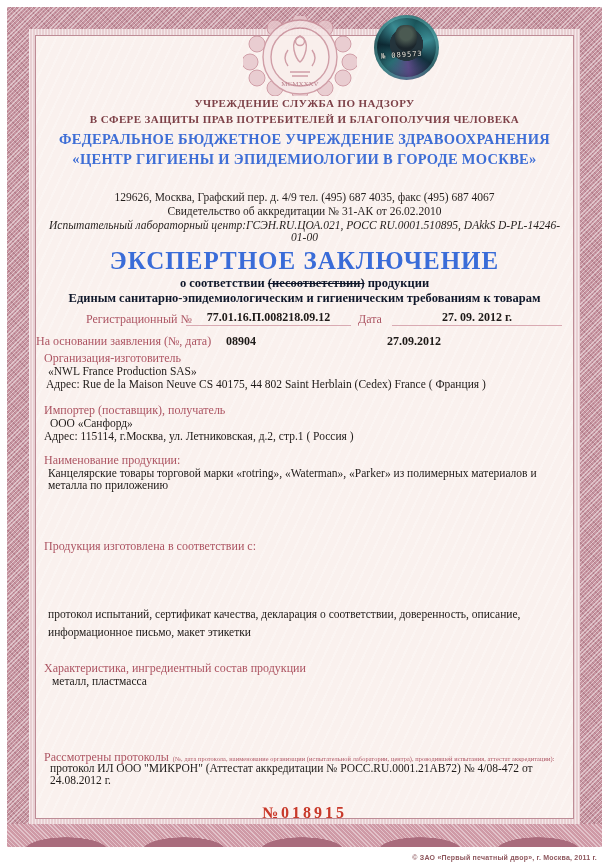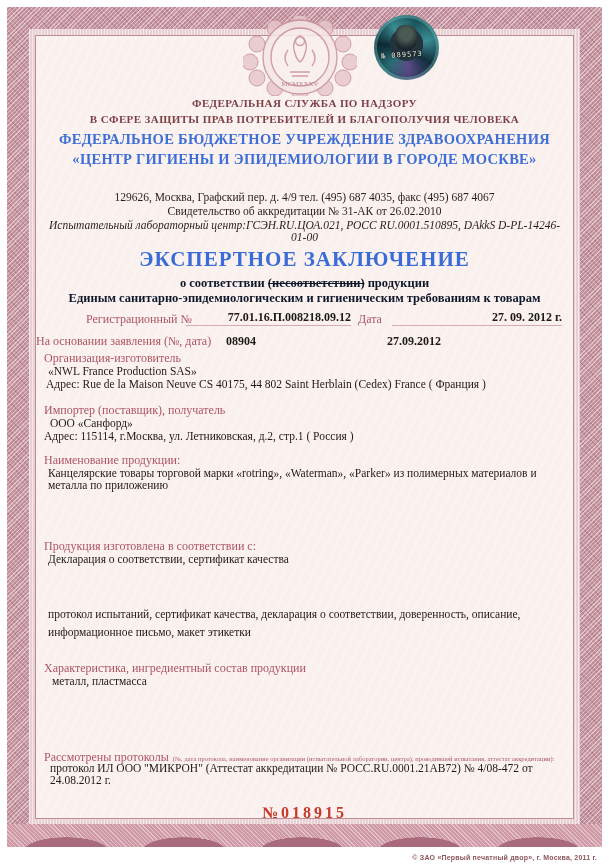--- a/index.html
+++ b/index.html
@@ -40,27 +40,27 @@
     font-size:7px;color:#e8e4da;letter-spacing:1px;transform:rotate(-4deg);text-shadow:0 0 2px #000;}
   .hologram .holo-core{position:absolute;left:21px;top:10px;width:22px;height:26px;
     background:radial-gradient(circle at 50% 35%, #4b5a52 0 30%, #1c262c 70%);border-radius:40% 40% 45% 45%;}
 
   
   .t{position:absolute;left:44px;right:44px;}
   .center{text-align:center;}
   .hdr{font-weight:bold;color:#7d4148;font-size:11px;letter-spacing:.4px;}
   .org{font-weight:bold;color:#3e6ed6;font-size:14.5px;letter-spacing:.3px;text-align:center;}
   .addr{color:#241f1d;font-size:11.5px;}
-  .title-main{font-weight:bold;color:#3a6cd8;font-size:21px;letter-spacing:1px;}
+  .title-main{font-weight:bold;color:#3a6cd8;font-size:25px;letter-spacing:1px;}
   .rose{color:#0f172a;}
   .sub{font-weight:bold;font-size:12.5px;}
   .struck{text-decoration:line-through;}
   .label{color:#ad5563;font-size:12px;}
   .val{color:#1e1a18;font-size:11.5px;}
-  .bval{color:#1e1a18;font-size:12px;font-weight:bold;text-align:right;}
+  .bval{color:#1e1a18;font-size:12px;font-weight:bold;}
   .uline{border-bottom:1px solid #d9aab2;}
   .abs{position:absolute;}
   .small-note{font-size:6.3px;letter-spacing:.1px;}
   .serial{color:#c8392a;font-size:16px;letter-spacing:3px;font-weight:bold;}
   .footer{position:absolute;right:12px;bottom:3px;font-family:"Liberation Sans",sans-serif;
     font-size:7px;font-weight:bold;color:#8d565c;letter-spacing:.2px;}
 </style>
 </head>
 <body>
 
@@ -95,21 +95,21 @@
         <path d="M47 56 h20 M49 60 h16"></path>
       </g>
       <text x="57" y="70" text-anchor="middle" font-size="7" fill="#b97f8a" font-family="Liberation Serif, serif">MCMXXXV</text>
     </svg>
   </div>
   <div class="hologram">
     <div class="holo-core"></div>
     <div class="holo-num">№ 089573</div>
   </div>
 
-  <div class="t center hdr" style="top:97px;">ФЕДЕРАЛЬНАЯ СЛУЖБА ПО НАДЗОРУ</div>
+  <div class="t center hdr" style="top:97px;">УЧРЕЖДЕНИЕ СЛУЖБА ПО НАДЗОРУ</div>
   <div class="t center hdr" style="top:113px;">В СФЕРЕ ЗАЩИТЫ ПРАВ ПОТРЕБИТЕЛЕЙ И БЛАГОПОЛУЧИЯ  ЧЕЛОВЕКА</div>
   <div class="t center org" style="top:131px;">ФЕДЕРАЛЬНОЕ БЮДЖЕТНОЕ УЧРЕЖДЕНИЕ ЗДРАВООХРАНЕНИЯ</div>
   <div class="t center org" style="top:151px;">«ЦЕНТР ГИГИЕНЫ И ЭПИДЕМИОЛОГИИ В ГОРОДЕ МОСКВЕ»</div>
 
   <div class="t center addr" style="top:191px;">129626, Москва, Графский пер. д. 4/9 тел. (495) 687 4035, факс (495) 687 4067</div>
   <div class="t center addr" style="top:205px;">Свидетельство об аккредитации № 31-АК от 26.02.2010</div>
   <div class="t center addr" style="top:219px;font-style:italic;">Испытательный лабораторный центр:ГСЭН.RU.ЦОА.021, РОСС RU.0001.510895, DAkkS D-PL-14246-01-00</div>
 
   <div class="t center title-main" style="top:247px;">ЭКСПЕРТНОЕ ЗАКЛЮЧЕНИЕ</div>
   <div class="t center sub rose" style="top:276px;">
@@ -131,21 +131,20 @@
   <div class="t val" style="top:378px;left:46px;">Адрес: Rue de la Maison Neuve CS 40175, 44 802 Saint Herblain (Cedex) France ( Франция )</div>
 
   <div class="t label" style="top:403px;">Импортер (поставщик), получатель</div>
   <div class="t val" style="top:417px;left:50px;">ООО «Санфорд»</div>
   <div class="t val" style="top:430px;left:44px;">Адрес: 115114, г.Москва, ул. Летниковская, д.2, стр.1 ( Россия )</div>
 
   <div class="t label" style="top:453px;">Наименование продукции:</div>
   <div class="t val" style="top:467px;left:48px;">Канцелярские товары торговой марки «rotring», «Waterman», «Parker» из полимерных материалов и металла по приложению</div>
 
   <div class="t label" style="top:539px;">Продукция изготовлена в соответствии с:</div>
-  <div class="t val" style="top:553px;left:48px;">Декларация о соответствии, сертификат качества</div>
 
   <div class="t val" style="top:606px;left:48px;right:58px;line-height:1.55;">протокол испытаний, сертификат качества, декларация о соответствии, доверенность, описание, информационное письмо, макет этикетки</div>
 
   <div class="t label" style="top:661px;">Характеристика, ингредиентный состав продукции</div>
   <div class="t val" style="top:675px;left:52px;">металл, пластмасса</div>
 
   <div class="t" style="top:747px;">
     <span class="label">Рассмотрены протоколы</span>
     <span class="label small-note">(№, дата протокола, наименование организации (испытательной лаборатории, центра), проводившей испытания, аттестат аккредитации):</span>
   </div>

